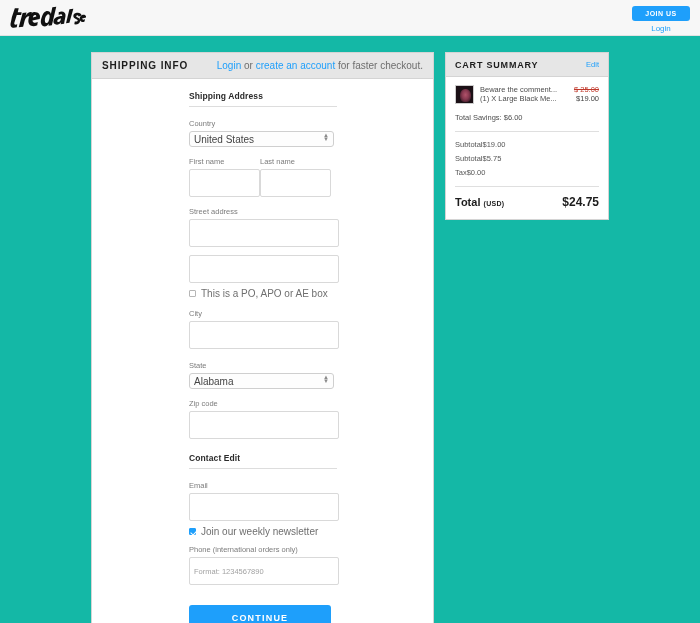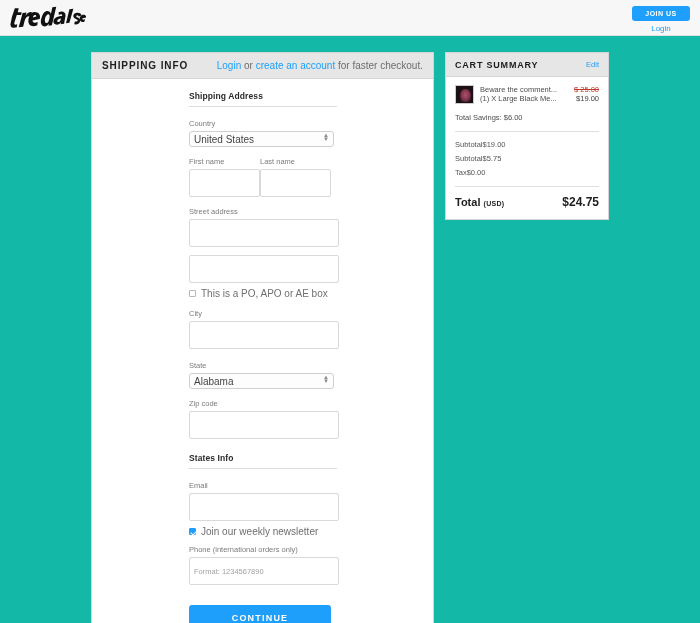--- a/index.html
+++ b/index.html
@@ -451,21 +451,21 @@
             <span class="sel-arrows">▲<br>▼</span>
           </div>
 
           <div class="spacer-10"></div>
 
           <label class="field-label">Zip code</label>
           <input class="txt wide" type="text" value="" style="">
 
           <div class="spacer-14"></div>
 
-          <div class="sub-head">States Info</div>
+          <div class="sub-head">Contact Edit</div>
           <div class="rule"></div>
 
           <label class="field-label">Email</label>
           <input class="txt wide" type="text" value="" style="">
 
           <div class="check-row">
             <span class="cbox checked"></span>
             <span class="check-label">Join our weekly newsletter</span>
           </div>
 

